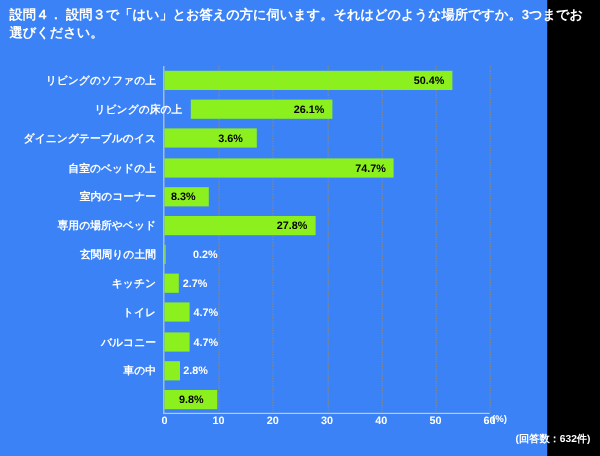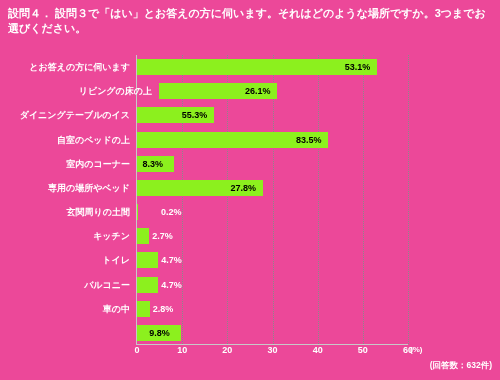--- a/index.html
+++ b/index.html
@@ -9,23 +9,23 @@
   }
   body {
     width: 500px;
     height: 380px;
     overflow: hidden;
     font-family: "Liberation Sans", sans-serif;
     color: #ffffff;
   }
   #page {
     position: relative;
-    width: 500px;
+    width: 456px;
     height: 380px;
-    background: #ec4899;
+    background: #3b82f6;
   }
   
   #title {
     position: absolute;
     left: 8px;
     top: 6px;
     width: 484px;
     font-size: 11px;
     line-height: 15px;
     font-weight: bold;
@@ -148,38 +148,38 @@
       <div class="gridline" style="left: 45.1667px;"></div>
       <div class="gridline" style="left: 90.3333px;"></div>
       <div class="gridline" style="left: 135.5px;"></div>
       <div class="gridline" style="left: 180.667px;"></div>
       <div class="gridline" style="left: 225.833px;"></div>
       <div class="gridline" style="left: 271px;"></div>
     </div>
 
   <div id="rows">
       <div class="row" style="top: -1px;">
-        <div class="cat-label">とお答えの方に伺います</div>
+        <div class="cat-label">リビングのソファの上</div>
         <div class="bar" style="width: 239.835px; background: rgb(140, 240, 30); left: 137px;"></div>
-        <div class="bar-value inside" style="left: 344.835px;">53.1%</div>
+        <div class="bar-value inside" style="left: 344.835px;">50.4%</div>
       </div>
       <div class="row" style="top: 23.1667px; margin-left: 22px;">
         <div class="cat-label">リビングの床の上</div>
         <div class="bar" style="width: 117.885px; background: rgb(140, 240, 30); left: 137px;"></div>
         <div class="bar-value inside" style="left: 222.885px;">26.1%</div>
       </div>
       <div class="row" style="top: 47.3333px;">
         <div class="cat-label">ダイニングテーブルのイス</div>
         <div class="bar" style="width: 76.7833px; background: rgb(140, 240, 30); left: 137px;"></div>
-        <div class="bar-value inside" style="left: 181.783px;">55.3%</div>
+        <div class="bar-value inside" style="left: 181.783px;">3.6%</div>
       </div>
       <div class="row" style="top: 71.5px;">
         <div class="cat-label">自室のベッドの上</div>
         <div class="bar" style="width: 191.055px; background: rgb(140, 240, 30); left: 137px;"></div>
-        <div class="bar-value inside" style="left: 296.055px;">83.5%</div>
+        <div class="bar-value inside" style="left: 296.055px;">74.7%</div>
       </div>
       <div class="row" style="top: 95.6667px;">
         <div class="cat-label">室内のコーナー</div>
         <div class="bar" style="width: 37.4883px; background: rgb(140, 240, 30); left: 137px;"></div>
         <div class="bar-value inside" style="left: 142.488px;">8.3%</div>
       </div>
       <div class="row" style="top: 119.833px;">
         <div class="cat-label">専用の場所やベッド</div>
         <div class="bar" style="width: 125.563px; background: rgb(140, 240, 30); left: 137px;"></div>
         <div class="bar-value inside" style="left: 230.563px;">27.8%</div>

